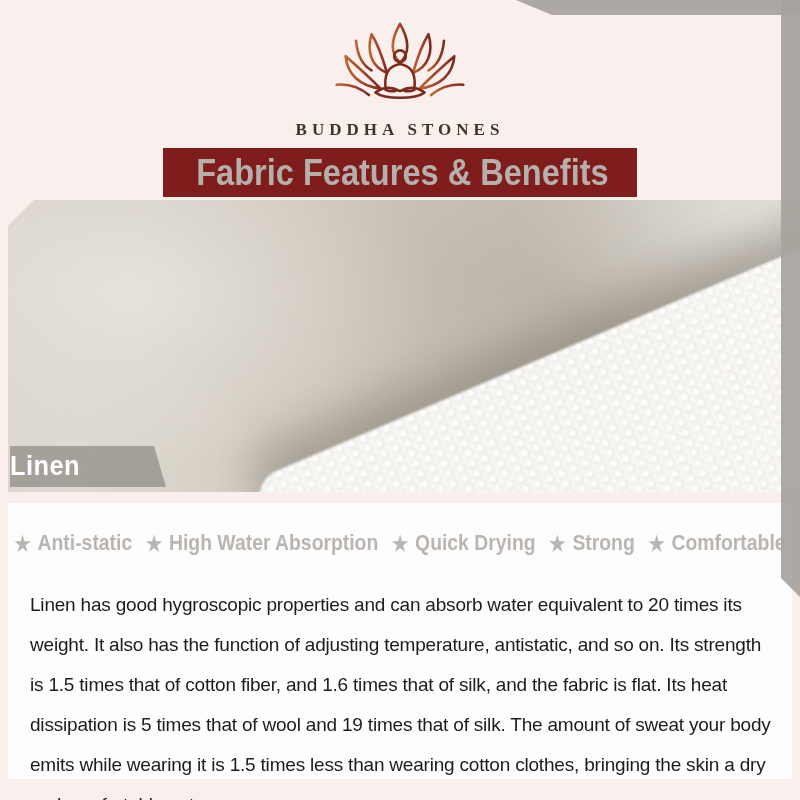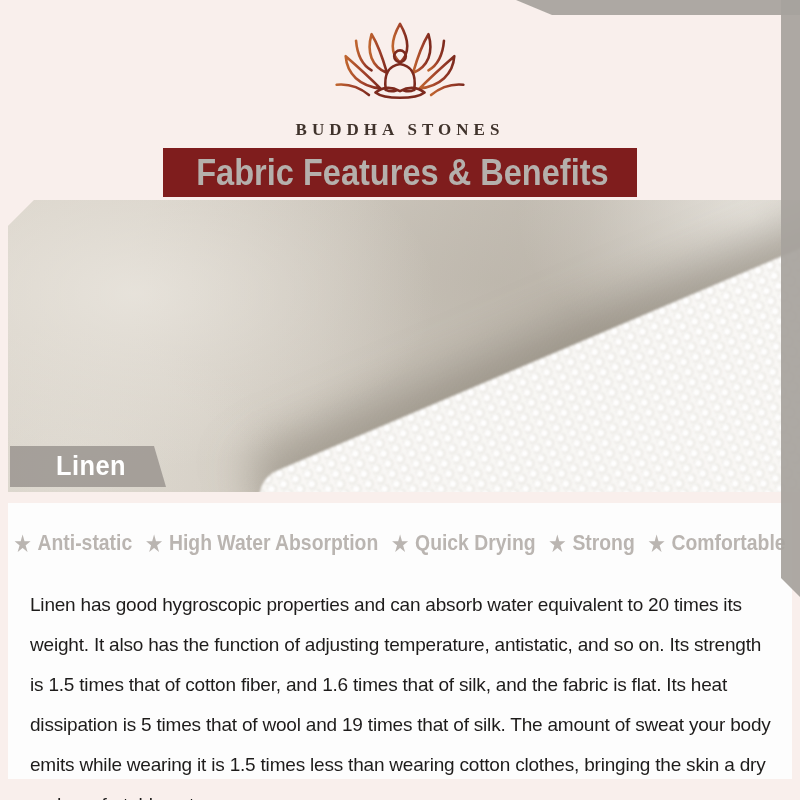--- a/index.html
+++ b/index.html
@@ -52,21 +52,21 @@
     filter:blur(1.3px);
     border-radius:30px 0 0 50px;
     box-shadow:0 -30px 46px -4px rgba(128,120,108,.55);
   }
 
   
   .linen-label {
     position:absolute; left:10px; top:446px; width:156px; height:41px;
     background:rgba(158,153,147,.9);
     clip-path:polygon(0 0, 144px 0, 100% 100%, 0 100%);
-    display:flex; align-items:center; padding-left:46px; box-sizing:border-box;
+    display:flex; align-items:center; box-sizing:border-box;
   }
   .linen-label .linen-text {
     color:#ffffff; font-size:27px; font-weight:bold; transform:scaleX(.94);
     transform-origin:left center; letter-spacing:.5px;
   }
 
   
   .white-panel { position:absolute; left:8px; top:503px; width:784px; height:276px; background:#fdfdfd; }
 
   .features {

